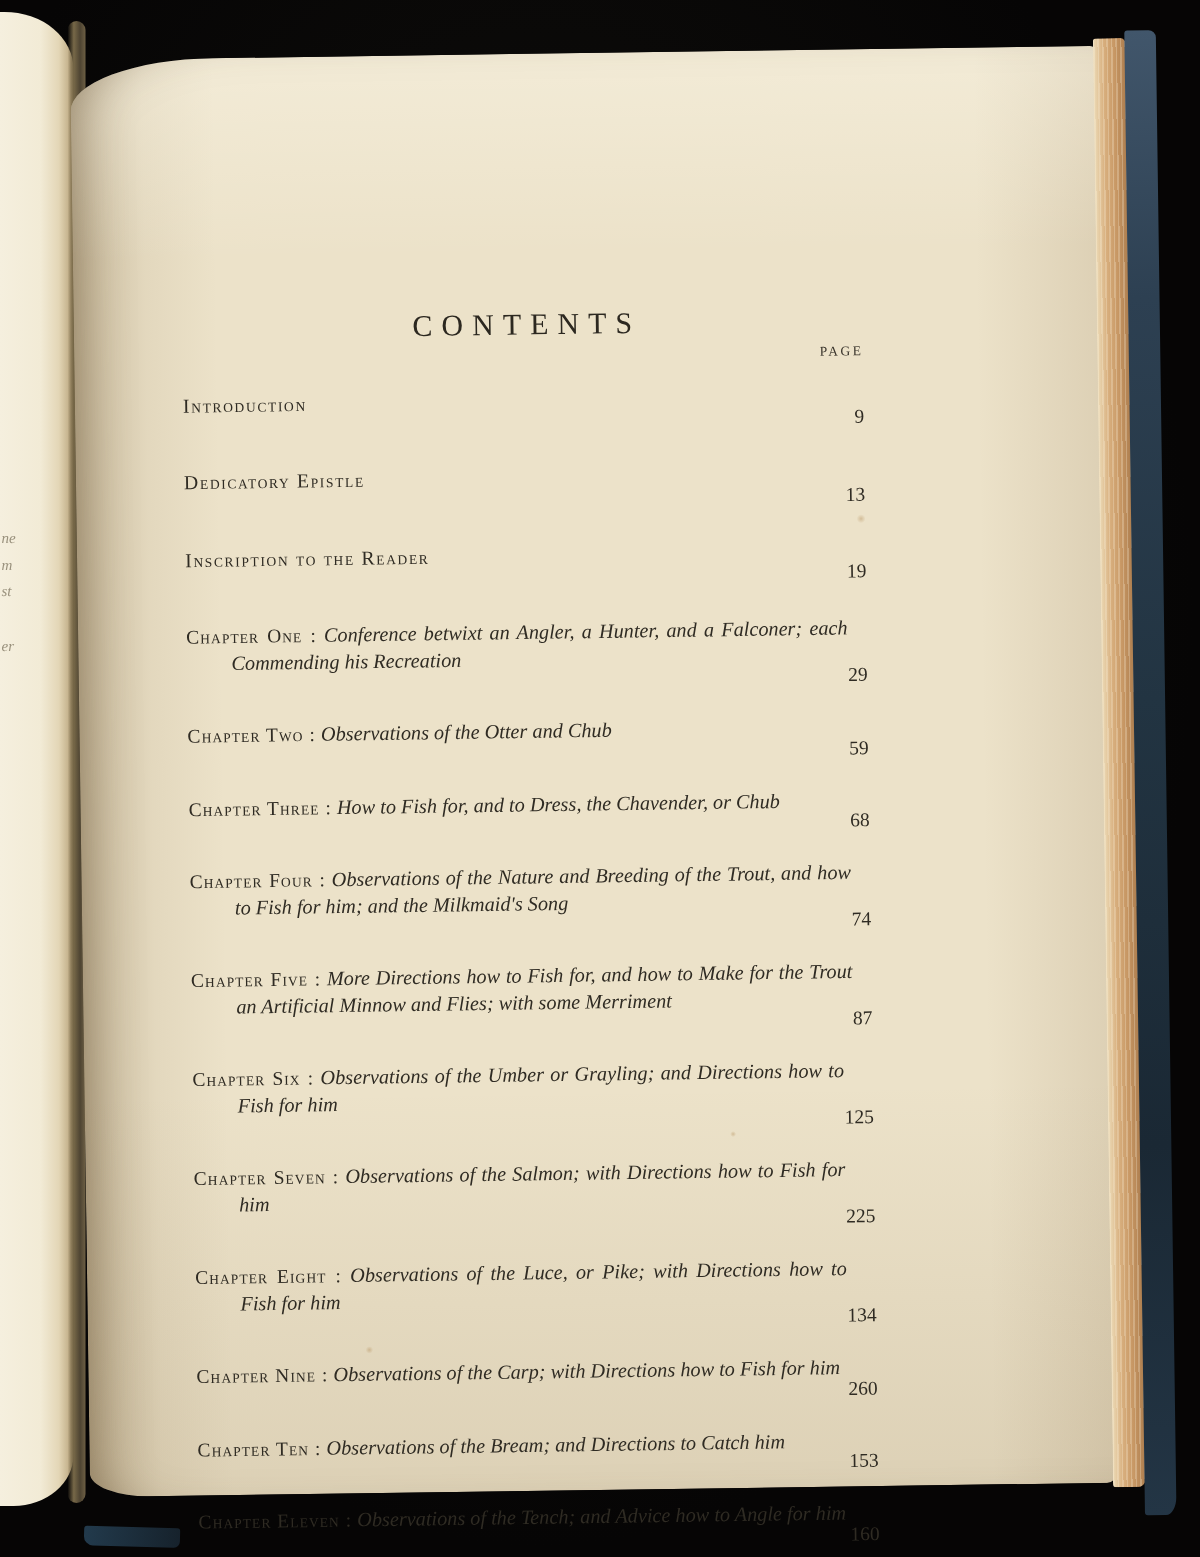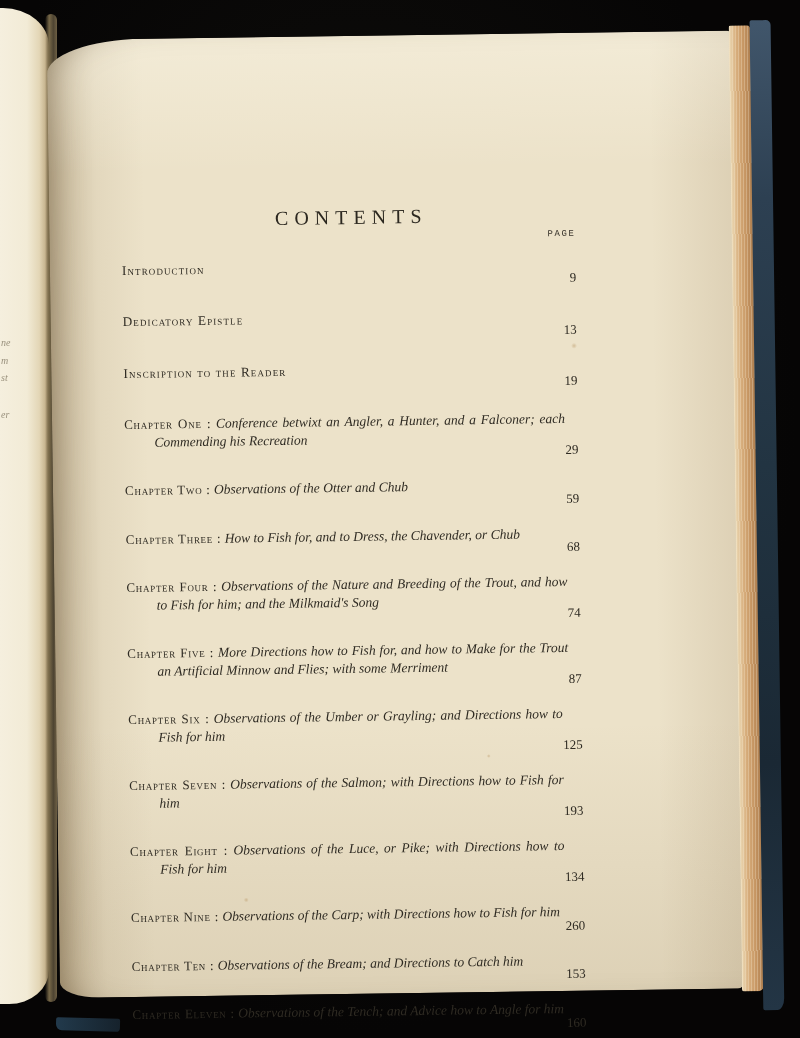--- a/index.html
+++ b/index.html
@@ -15,21 +15,21 @@
   
   .left-page{
     position:absolute;left:0;top:8px;width:49px;height:996px;
     background:linear-gradient(90deg,#f5efde 0%,#f2ebd6 55%,#e3d6b6 80%,#c3b08a 94%,#95815f 100%);
     border-top-right-radius:46px 38px;
     border-bottom-right-radius:40px 34px;
   }
   .ghost{
     position:absolute;left:1px;width:16px;overflow:hidden;
     font-style:italic;font-size:10px;line-height:10px;
-    color:rgba(92,82,60,0.6);white-space:nowrap;
+    color:rgba(92,82,60,0.6);white-space:nowrap;margin-top:17px;
   }
 
   
   .gutter{
     position:absolute;left:45px;top:14px;width:12px;height:988px;
     background:linear-gradient(90deg,rgba(100,86,60,0.0) 0%,#776848 35%,#4e4432 70%,#6d5f44 100%);
     border-radius:6px;
   }
 
   
@@ -76,21 +76,21 @@
 
   
   .content{position:absolute;left:72px;top:0;width:454px;color:#2f2b23;}
   .book-title{
     margin-top:170px;text-align:center;
     font-size:20px;letter-spacing:6px;text-indent:6px;
     color:#2c2820;white-space:nowrap;
   }
   .page-col-header{
     position:absolute;top:196px;right:0;
-    font-size:9px;letter-spacing:1.6px;color:#3a352c;font-family:Liberation Mono, monospace;
+    font-size:9px;letter-spacing:1.6px;color:#3a352c;
   }
   .toc{margin-top:16px;}
   .entry{display:flex;margin-bottom:4px;}
   .entry.front{margin-bottom:7px;}
   .entry-text{
     width:416px;font-size:13.5px;line-height:17.5px;
     text-align:justify;padding-left:30px;text-indent:-30px;
     color:#2f2b23;
   }
   .sc{font-variant:small-caps;font-style:normal;font-size:13px;letter-spacing:0.7px;}
@@ -157,21 +157,21 @@
           <div class="entry">
             <p class="entry-text"><span class="sc">Chapter Five :</span> <span class="it">More Directions how to Fish for, and how to Make for the Trout an Artificial Minnow and Flies; with some Merriment</span></p>
             <div class="pg">87</div>
           </div>
           <div class="entry">
             <p class="entry-text"><span class="sc">Chapter Six :</span> <span class="it">Observations of the Umber or Grayling; and Directions how to Fish for him</span></p>
             <div class="pg">125</div>
           </div>
           <div class="entry">
             <p class="entry-text"><span class="sc">Chapter Seven :</span> <span class="it">Observations of the Salmon; with Directions how to Fish for him</span></p>
-            <div class="pg">193</div>
+            <div class="pg">225</div>
           </div>
           <div class="entry">
             <p class="entry-text"><span class="sc">Chapter Eight :</span> <span class="it">Observations of the Luce, or Pike; with Directions how to Fish for him</span></p>
             <div class="pg">134</div>
           </div>
           <div class="entry">
             <p class="entry-text"><span class="sc">Chapter Nine :</span> <span class="it">Observations of the Carp; with Directions how to Fish for him</span></p>
             <div class="pg">260</div>
           </div>
           <div class="entry">

